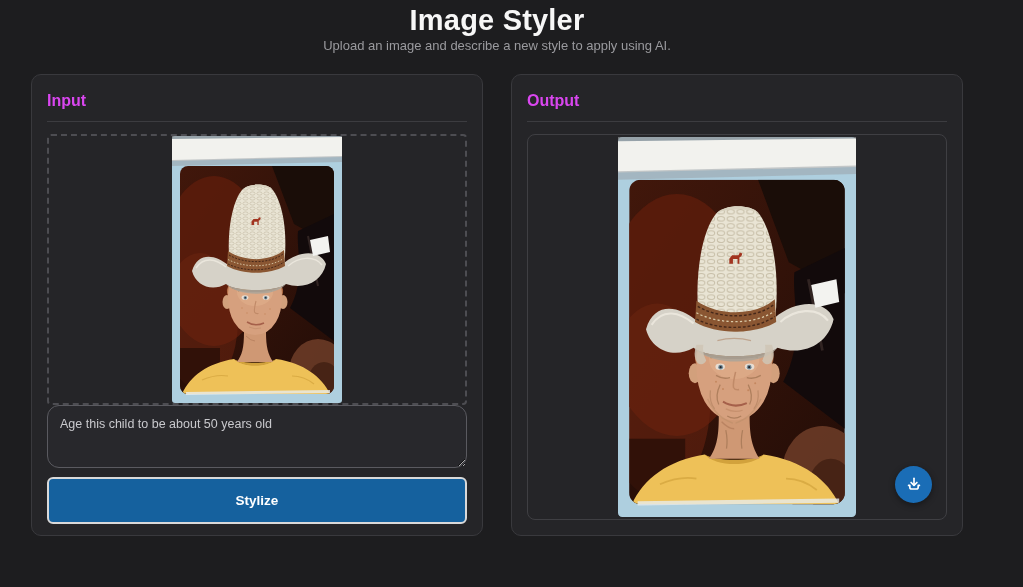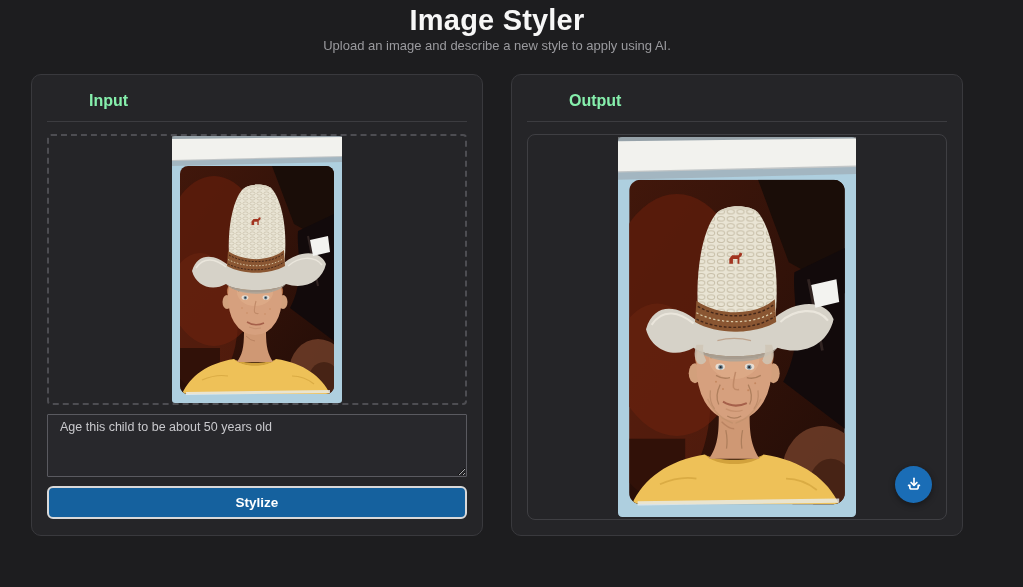--- a/index.html
+++ b/index.html
@@ -16,35 +16,35 @@
     font-size: 29px; font-weight: 700; color: #f7f7f7;
     letter-spacing: 0.2px;
   }
   .subtitle { font-size: 13px; color: #9a9a9e; margin-top: 1px; }
   .panels { display: flex; gap: 28px; margin-top: 21px; }
   .panel {
     width: 452px; height: 462px;
     background: #252528; border: 1px solid #39393d;
     border-radius: 10px; padding: 17px 15px 16px 15px;
   }
-  .panel h2 { font-size: 16px; font-weight: 700; color: #86efac; margin-left: 42px; }
+  .panel h2 { font-size: 16px; font-weight: 700; color: #d946ef; }
   .divider { height: 1px; background: #3c3c40; margin: 11px 0 12px 0; }
   .dropzone {
     height: 271px; border: 2px dashed #4d4d52; border-radius: 4px;
     display: flex; align-items: center; justify-content: center;
     cursor: pointer;
   }
   .prompt {
-    display: block; width: 100%; height: 63px; margin-top: 9px;
-    background: #28282c; border: 1px solid #5a5a60; border-radius: 1px;
+    display: block; width: 100%; height: 63px; margin-top: 0;
+    background: #28282c; border: 1px solid #5a5a60; border-radius: 12px;
     color: #c9c9cd; font-size: 12.5px; font-family: "Liberation Sans", sans-serif;
-    padding: 4px 12px; resize: vertical; outline: none; line-height: 1.35;
+    padding: 10px 12px; resize: vertical; outline: none; line-height: 1.35;
   }
   .stylize-btn {
-    display: block; width: 100%; height: 33px; margin-top: 9px;
+    display: block; width: 100%; height: 47px; margin-top: 9px;
     background: #15619e; border: 2px solid #d9d9d9; border-radius: 6px;
     color: #ffffff; font-size: 13.5px; font-weight: 700;
     font-family: "Liberation Sans", sans-serif; cursor: pointer;
   }
   .output-frame {
     position: relative; height: 386px;
     border: 1px solid #3f3f43; border-radius: 8px;
     display: flex; align-items: center; justify-content: center;
   }
   .fab {

